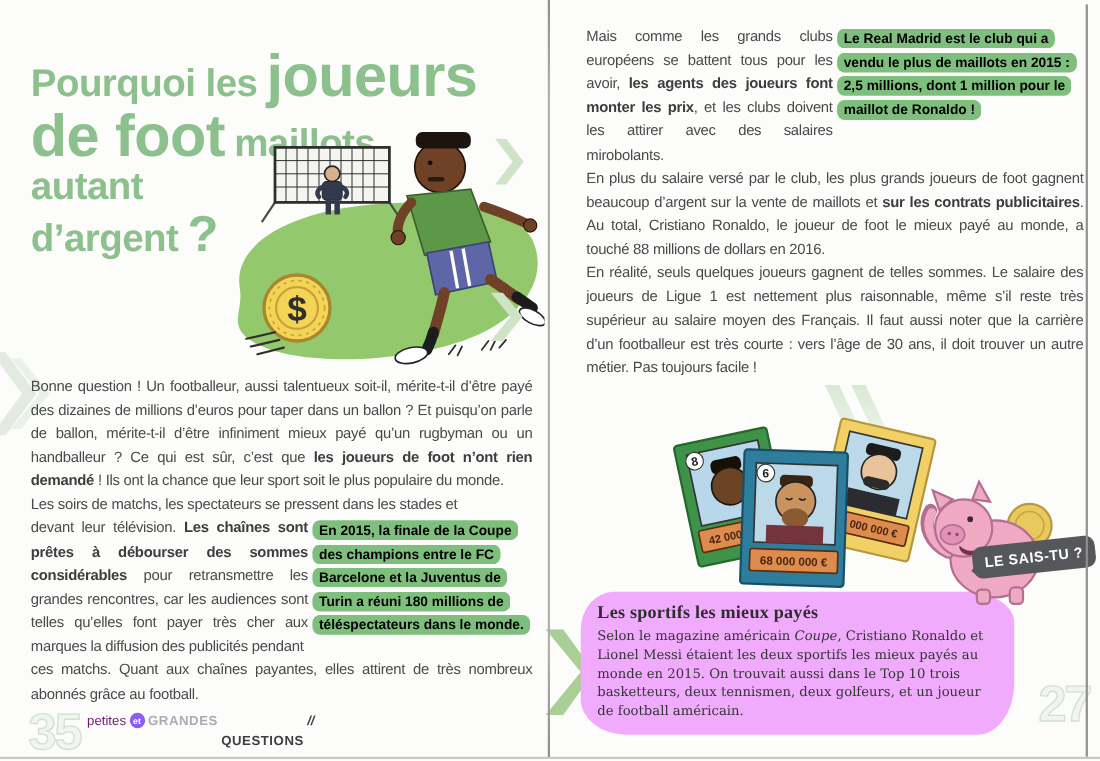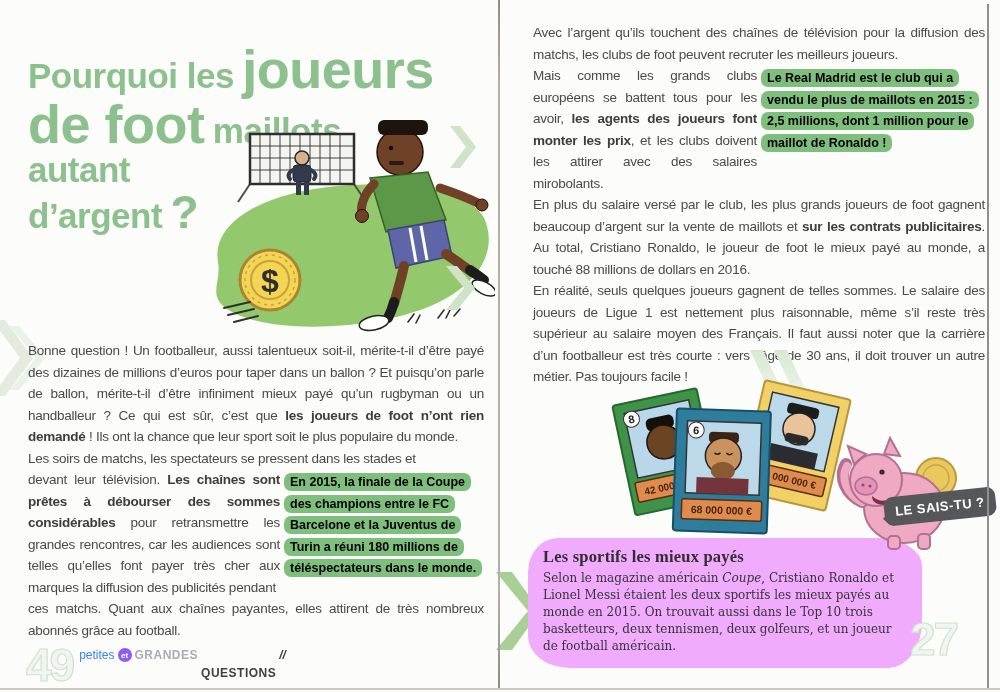--- a/index.html
+++ b/index.html
@@ -40,26 +40,26 @@
     -webkit-box-decoration-break:clone;box-decoration-break:clone;
   }
   .factbox-left{width:200px;margin-top:2px;}
   .factbox-right{width:224px;margin-top:2px;}
 
   
   .folio{font-weight:900;color:#f0f5ef;-webkit-text-stroke:1.2px #d2e1d1;letter-spacing:-2px;}
   .footer-left{left:26px;top:630px;display:flex;align-items:flex-end;gap:6px;}
   .footer-left .folio{font-size:46px;line-height:42px;}
   .brand{display:flex;align-items:center;gap:3px;padding-bottom:6px;}
-  .brand .w1{font-size:12px;color:#3b82f6;}
+  .brand .w1{font-size:12px;color:#701a75;}
   .brand .et{width:14px;height:14px;border-radius:50%;background:#8b5cf6;color:#fff;font-size:8px;font-weight:bold;display:flex;align-items:center;justify-content:center;}
   .brand .w2{font-size:12px;font-weight:700;color:#a9adb3;letter-spacing:.5px;}
   .brand .w3{font-size:12px;font-weight:800;color:#3c3e42;letter-spacing:.5px;margin-top:36px;}
   .brand .w4{font-size:12px;font-weight:700;font-style:italic;color:#3c3e42;}
-  .folio-right{left:910px;top:616px;font-size:46px;line-height:46px;}
+  .folio-right{left:944px;top:616px;font-size:46px;line-height:46px;}
 
   
   .chev svg{display:block;}
   .slash{width:13px;height:52px;transform:skewX(25deg);background:linear-gradient(to bottom,#d9e8d3,#eff5ec);display:inline-block;margin-right:11px;}
 
   
   .bubble{
     left:884px;top:492px;transform:rotate(-6deg);
     background:#56575b;color:#fff;border-radius:9px;
     font-size:13px;font-weight:bold;letter-spacing:.5px;
@@ -193,35 +193,34 @@
       <p><span>Bonne question ! Un footballeur, aussi talentueux soit-il, mérite-t-il d’être payé des dizaines de millions d’euros pour taper dans un ballon ? Et puisqu’on parle de ballon, mérite-t-il d’être infiniment mieux payé qu’un rugbyman ou un handballeur ? Ce qui est sûr, c’est que </span><b>les joueurs de foot n’ont rien demandé</b><span> ! Ils ont la chance que leur sport soit le plus populaire du monde.</span></p>
       <p>Les soirs de matchs, les spectateurs se pressent dans les stades et</p>
       <div class="cols">
         <div class="txtcol"><span>devant leur télévision. </span><b>Les chaînes sont prêtes à débourser des sommes considérables</b><span> pour retransmettre les grandes rencontres, car les audiences sont telles qu’elles font payer très cher aux marques la diffusion des publicités pendant</span></div>
         <div class="factbox-left factwrap"><span class="hl">En 2015, la finale de la Coupe des champions entre le FC Barcelone et la Juventus de Turin a réuni 180 millions de téléspectateurs dans le monde.</span></div>
       </div>
       <p>ces matchs. Quant aux chaînes payantes, elles attirent de très nombreux abonnés grâce au football.</p>
     </div>
 
     <div class="abs footer-left">
-      <span class="folio">49</span>
+      <span class="folio">35</span>
       <span class="brand">
         <span class="w1">petites</span>
         <span class="et">et</span>
         <span class="w2">GRANDES</span>
         <span class="w3">QUESTIONS</span>
         <span class="w4">//</span>
       </span>
     </div>
   </section>
 
   <section>
 
     <div class="abs body-copy body-right">
-      <p>Avec l’argent qu’ils touchent des chaînes de télévision pour la diffusion des matchs, les clubs de foot peuvent recruter les meilleurs joueurs.</p>
       <div class="cols">
         <div class="txtcol"><span>Mais comme les grands clubs européens se battent tous pour les avoir, </span><b>les agents des joueurs font monter les prix</b><span>, et les clubs doivent les attirer avec des salaires mirobolants.</span></div>
         <div class="factbox-right factwrap"><span class="hl">Le Real Madrid est le club qui a vendu le plus de maillots en 2015 : 2,5 millions, dont 1 million pour le maillot de Ronaldo !</span></div>
       </div>
       <p><span>En plus du salaire versé par le club, les plus grands joueurs de foot gagnent beaucoup d’argent sur la vente de maillots et </span><b>sur les contrats publicitaires</b><span>. Au total, Cristiano Ronaldo, le joueur de foot le mieux payé au monde, a touché 88 millions de dollars en 2016.</span></p>
       <p>En réalité, seuls quelques joueurs gagnent de telles sommes. Le salaire des joueurs de Ligue 1 est nettement plus raisonnable, même s’il reste très supérieur au salaire moyen des Français. Il faut aussi noter que la carrière d’un footballeur est très courte : vers l’âge de 30 ans, il doit trouver un autre métier. Pas toujours facile !</p>
     </div>
 
     <div class="abs" style="left:762px;top:350px;">
       <span class="slash"></span><span class="slash"></span>

